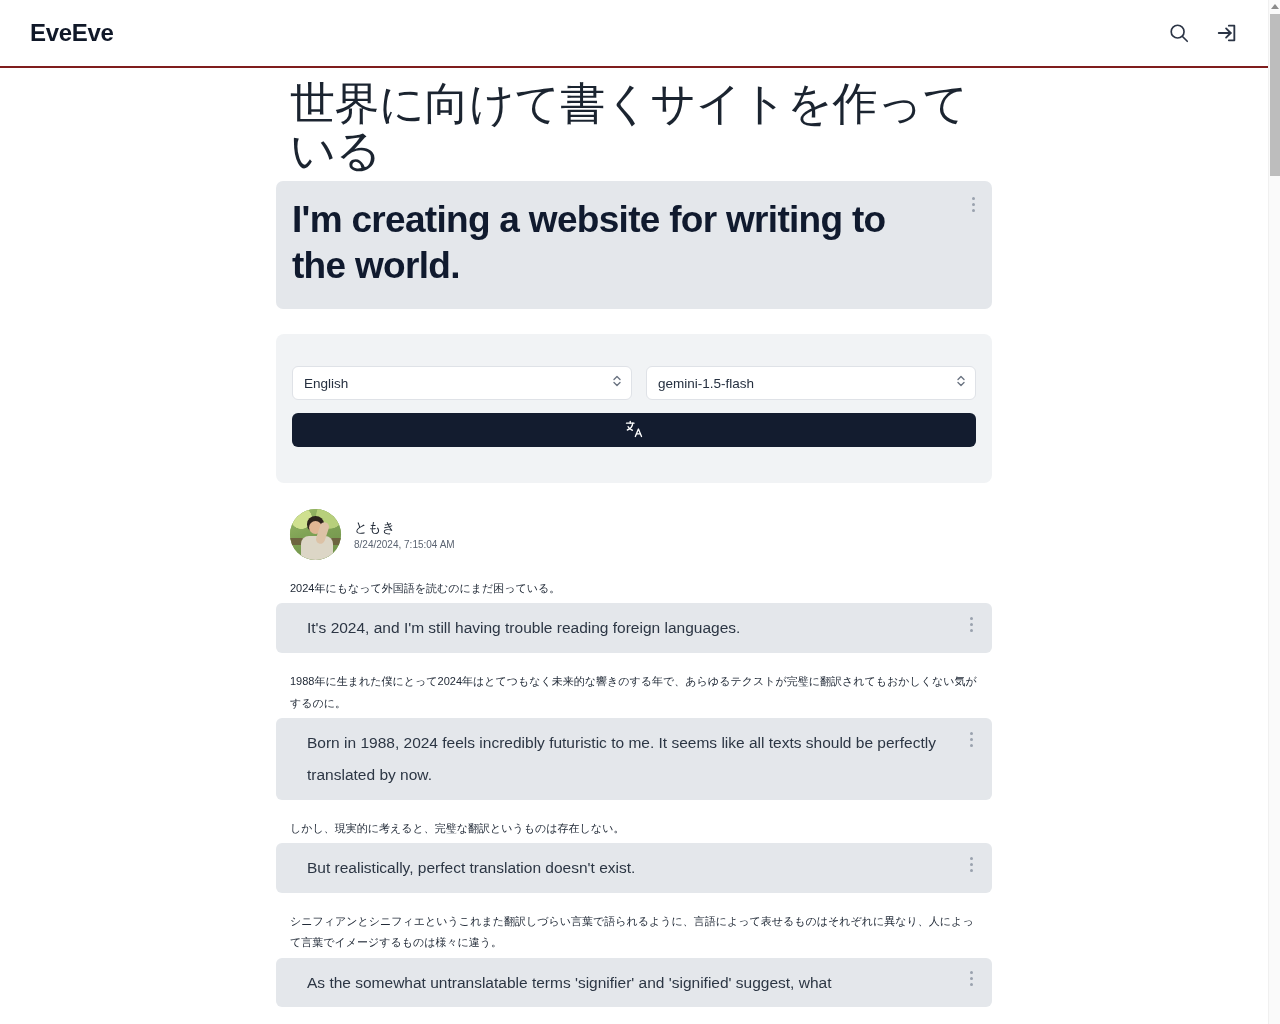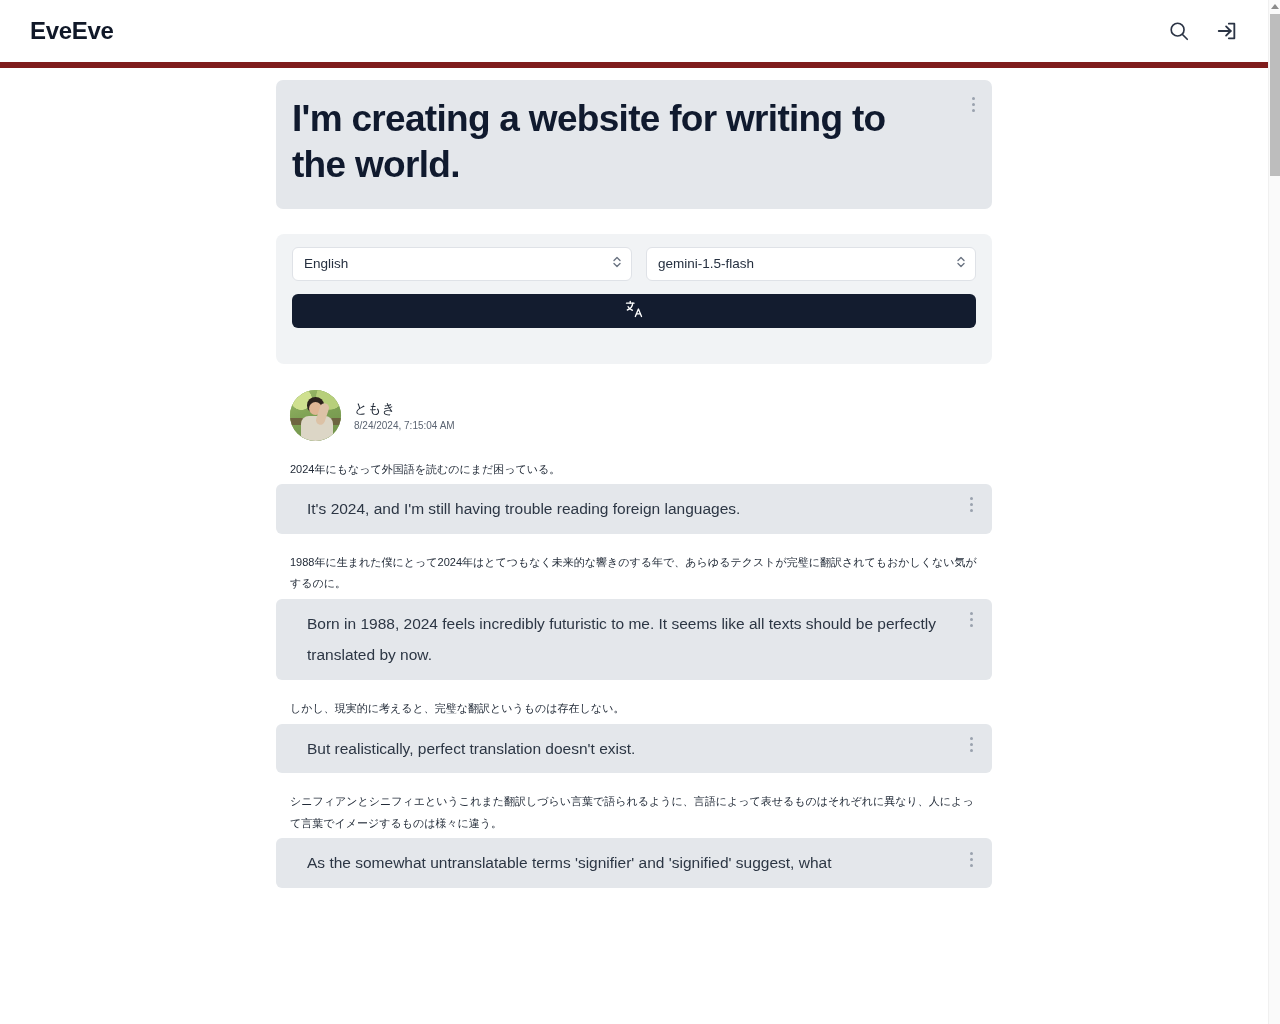--- a/index.html
+++ b/index.html
@@ -24,21 +24,21 @@
   
   .site-header {
     position: relative;
     height: 68px;
     width: 1268px;
     background: #ffffff;
     display: flex;
     align-items: center;
     justify-content: space-between;
     padding: 0 28px 0 30px;
-    border-bottom: 6px solid #7f1d1d;
+    border-bottom: 2px solid #7f1d1d;
   }
   .brand {
     font-size: 24px;
     font-weight: bold;
     letter-spacing: -0.3px;
     color: #101828;
   }
   .header-actions {
     display: flex;
     align-items: center;
@@ -117,21 +117,21 @@
     height: 3px;
     border-radius: 50%;
     background: #9aa2ae;
   }
 
   
   .translate-panel {
     margin-top: 25px;
     background: #f1f3f5;
     border-radius: 8px;
-    padding: 13px 16px 36px 16px;
+    padding: 32px 16px 36px 16px;
   }
   .selects-row {
     display: flex;
     gap: 14px;
   }
   .select-wrap {
     position: relative;
     flex: 1;
   }
   .select-wrap.lang { flex: 0 0 340px; }
@@ -322,20 +322,21 @@
           <line x1="3" y1="12" x2="16" y2="12"></line>
           <polyline points="11,7 16,12 11,17"></polyline>
         </svg>
       </button>
     </div>
   </header>
 
   <main class="content">
     <div class="column">
 
+      <h1 class="title-ja">世界に向けて書くサイトを作っている</h1>
 
       <div class="title-en-box">
         <div class="title-en">I'm creating a website for writing to the world.</div>
         <button class="dots" aria-label="menu">
           <i></i>
             <i></i>
             <i></i>
         </button>
       </div>
 

